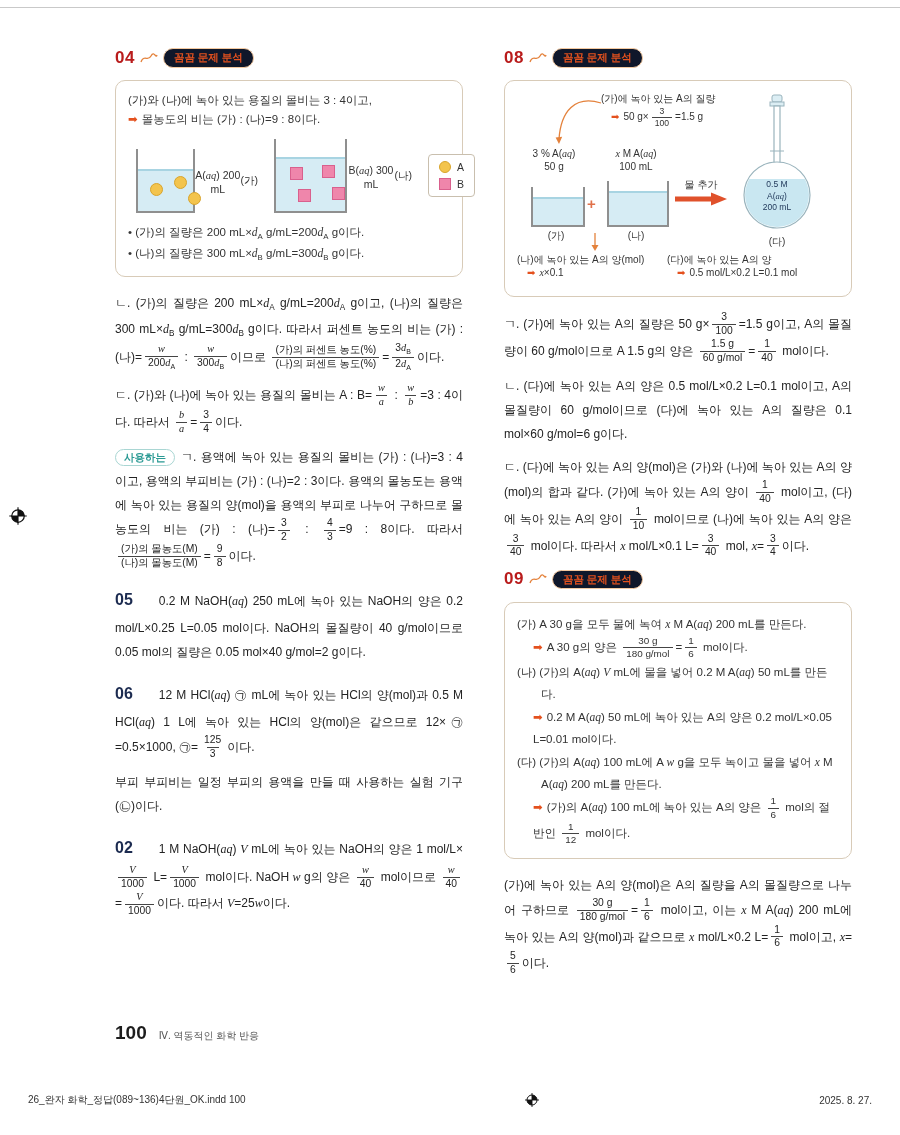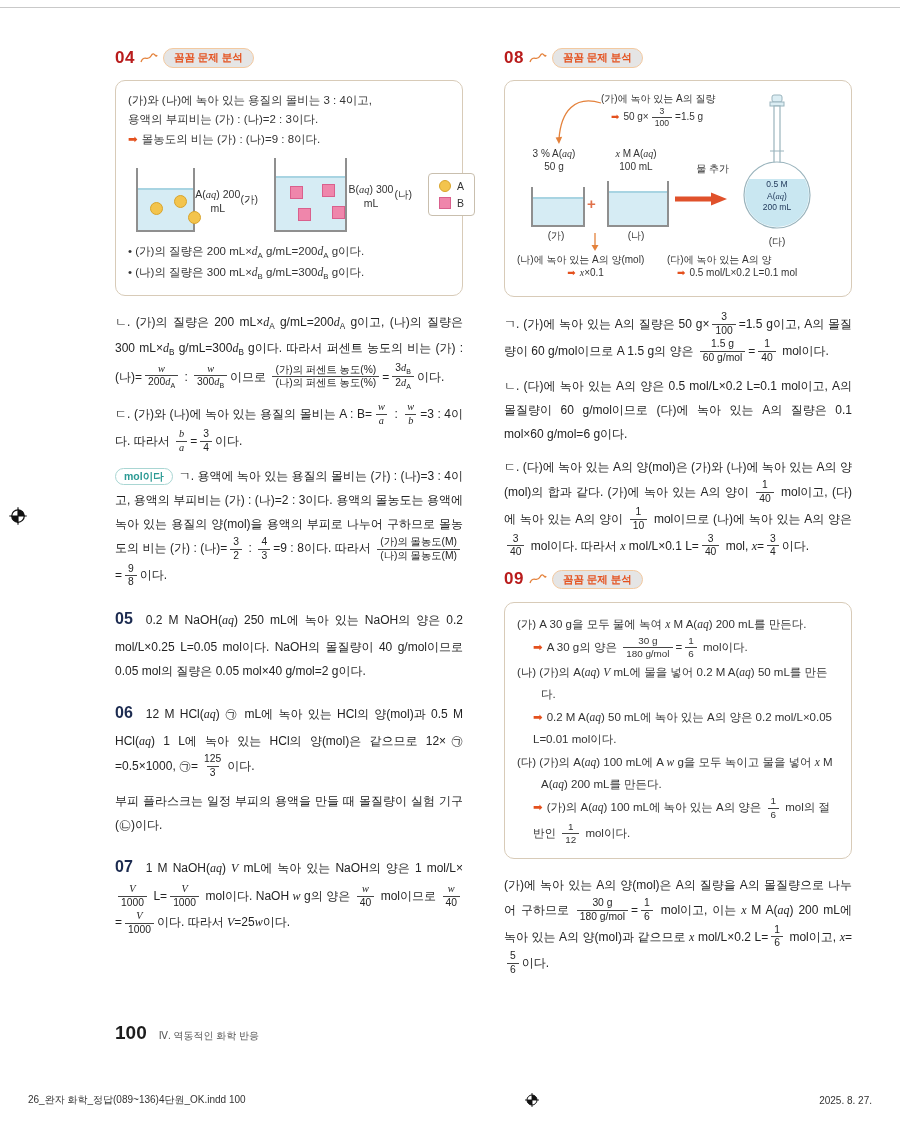--- a/index.html
+++ b/index.html
@@ -8,31 +8,31 @@
   i { font-family:"Liberation Serif","DejaVu Serif",serif; }
   sub { font-size:0.68em; }
   .page { position:relative; width:900px; height:1135px; overflow:hidden; background:#fff; }
   .top-rule { position:absolute; top:7px; left:0; width:900px; height:1px; background:#c9c9c9; }
   .reg { display:block; }
   .reg-left { position:absolute; left:8px; top:506px; }
   .cols { position:absolute; left:115px; top:44px; width:737px; display:flex; gap:41px; }
   .col { width:348px; font-size:12px; line-height:2.0; text-align:justify; }
   .prob-head { display:flex; align-items:center; gap:5px; margin:4px 0 8px; line-height:1.2; }
   .prob-num { font-size:17px; font-weight:700; color:#b91c1c; letter-spacing:0.5px; }
-  .badge-analysis { border:1.2px solid #f3c9a0; color:#e4511e; font-size:10.5px; font-weight:700; padding:2px 10px 3px; border-radius:11px; white-space:nowrap; background:#e5e5e5; }
+  .badge-analysis { border:1.2px solid #f3c9a0; color:#e4511e; font-size:10.5px; font-weight:700; padding:2px 10px 3px; border-radius:11px; white-space:nowrap; background:#0f172a; }
   .badge-baro { border:1.2px solid #a9d6d3; color:#2b9a94; font-size:10.5px; font-weight:700; padding:1px 8px 2px; border-radius:10px; margin-right:6px; white-space:nowrap; }
   .abox { border:1.4px solid #d8cbb8; border-radius:10px; padding:10px 12px 11px; margin-bottom:14px; font-size:11.5px; line-height:1.66; color:#333; text-align:left;margin-top:12px; }
   .box-line { margin:0; }
   .box09 .box-line { line-height:1.95; }
   .hang { padding-left:24px; text-indent:-24px; }
   .subline { padding-left:16px; }
   .oarrow { color:#e4511e; font-style:normal; margin-right:4px; }
   .para { margin:0 0 9px; }
   .prob { margin-top:14px; }
-  .pnum { font-size:16px; font-weight:700; color:#1c2b50; margin-right:13px; }
+  .pnum { font-size:16px; font-weight:700; color:#1c2b50; margin-right:26px; }
   .frac { display:inline-flex; flex-direction:column; align-items:center; vertical-align:middle; margin:0 3px; line-height:1.25; font-size:0.86em; }
   .frac .fden { border-top:1px solid #444; padding:0 3px; }
   .frac .fnum { padding:0 3px; }
   
   .diagram04 { display:flex; align-items:flex-end; gap:16px; margin:9px 0 10px 8px; }
   .bk-group { display:flex; flex-direction:row; align-items:center; }
   .beaker { position:relative; border:2px solid #8f8f8f; border-top:none; background:#fff; }
   .liquid { position:absolute; left:0; right:0; bottom:0; background:#d6ecf4; border-top:2px solid #a8d4e2; }
   .bk1 { width:76px; height:62px; }
   .bk1 .liquid { height:40px; }
@@ -57,29 +57,29 @@
   .d8-b1lab { position:absolute; left:0; top:56px; width:74px; text-align:center; }
   .d8-bk1 { position:absolute; left:14px; top:96px; width:50px; height:38px; }
   .d8-l1 { height:26px; }
   .d8-n1 { position:absolute; left:14px; top:138px; width:50px; }
   .d8-plus { position:absolute; left:70px; top:103px; color:#e0714a; font-size:15px; font-weight:700; }
   .d8-b2lab { position:absolute; left:82px; top:56px; width:74px; text-align:center; }
   .d8-bk2 { position:absolute; left:90px; top:90px; width:58px; height:44px; }
   .d8-l2 { height:32px; }
   .d8-n2 { position:absolute; left:90px; top:138px; width:58px; }
   .d8-name { text-align:center; font-size:10px; }
-  .d8-water { position:absolute; left:156px; top:71px; width:56px; text-align:right; }
+  .d8-water { position:absolute; left:156px; top:87px; width:56px; text-align:center; }
   .d8-warrow { position:absolute; left:156px; top:101px; }
   .d8-flask { position:absolute; left:222px; top:2px; }
   .d8-flasktext { position:absolute; left:226px; top:88px; width:68px; text-align:center; font-size:8.5px; color:#1d3557; line-height:1.35; }
   .d8-n3 { position:absolute; left:222px; top:144px; width:76px; }
   .d8-ann { position:absolute; }
   .d8-a1 { left:0; top:162px; }
   .d8-a2 { left:150px; top:162px; }
-  .d8-annval { padding-left:10px;text-align:center; }
+  .d8-annval { padding-left:10px; }
   
   .page-footer { position:absolute; left:115px; top:1022px; display:flex; align-items:baseline; gap:12px; }
   .pageno { font-size:19px; font-weight:700; color:#1d1d1d; }
   .chap { font-size:10px; color:#555; }
   .print-footer { position:absolute; left:0; top:1092px; width:900px; box-sizing:border-box; padding:0 28px; display:flex; justify-content:space-between; align-items:center; font-size:10px; color:#333; }
 </style>
 </head>
 <body>
 
 <div class="page">
@@ -99,21 +99,20 @@
       <div class="prob-head">
         <span class="prob-num">04</span>
         <svg width="18" height="12" viewBox="0 0 18 12">
             <path d="M1 10 C4 2 8 10 11 4 S16 7 17 3" fill="none" stroke="#e4823c" stroke-width="1.3"></path>
           </svg>
         <span class="badge-analysis">꼼꼼 문제 분석</span>
       </div>
 
       <div class="abox">
         <p class="box-line">(가)와 (나)에 녹아 있는 용질의 몰비는 3 : 4이고,</p>
-        <p class="box-line">용액의 부피비는 (가) : (나)=2 : 3이다.</p>
         <p class="box-line"><span class="oarrow">➡</span><span>몰농도의 비는 (가) : (나)=9 : 8이다.</span></p>
 
         <div class="diagram04">
           <div class="bk-group">
             <div class="beaker bk1">
               <div class="liquid">
                 <span class="sol sol-circ" style="left:12px;top:12px;"></span>
                 <span class="sol sol-circ" style="left:36px;top:5px;"></span>
                 <span class="sol sol-circ" style="left:50px;top:21px;"></span>
               </div>
@@ -168,43 +167,43 @@
           </span> : <span class="frac">
             <span class="fnum"><i>w</i></span>
             <span class="fden"><i>b</i></span>
           </span>=3 : 4이다. 따라서 <span class="frac">
             <span class="fnum"><i>b</i></span>
             <span class="fden"><i>a</i></span>
           </span>=<span class="frac">
             <span class="fnum">3</span>
             <span class="fden">4</span>
           </span>이다.</p>
-      <p class="para"><span class="badge-baro">mol이다</span><span>ㄱ. 용액에 녹아 있는 용질의 몰비는 (가) : (나)=3 : 4이고, 용액의 부피비는 (가) : (나)=2 : 3이다. 용액의 몰농도는 용액에 녹아 있는 용질의 양(mol)을 용액의 부피로 나누어 구하므로 몰농도의 비는 (가) : (나)=<span class="frac">
+      <p class="para"><span class="badge-baro">사용하는</span><span>ㄱ. 용액에 녹아 있는 용질의 몰비는 (가) : (나)=3 : 4이고, 용액의 부피비는 (가) : (나)=2 : 3이다. 용액의 몰농도는 용액에 녹아 있는 용질의 양(mol)을 용액의 부피로 나누어 구하므로 몰농도의 비는 (가) : (나)=<span class="frac">
               <span class="fnum">3</span>
               <span class="fden">2</span>
             </span> : <span class="frac">
               <span class="fnum">4</span>
               <span class="fden">3</span>
             </span>=9 : 8이다. 따라서 <span class="frac">
               <span class="fnum">(가)의 몰농도(M)</span>
               <span class="fden">(나)의 몰농도(M)</span>
             </span>=<span class="frac">
               <span class="fnum">9</span>
               <span class="fden">8</span>
             </span>이다.</span></p>
 
       <p class="para prob"><span class="pnum">05</span><span>0.2 M NaOH(<i>aq</i>) 250 mL에 녹아 있는 NaOH의 양은 0.2 mol/L×0.25 L=0.05 mol이다. NaOH의 몰질량이 40 g/mol이므로 0.05 mol의 질량은 0.05 mol×40 g/mol=2 g이다.</span></p>
 
       <p class="para prob"><span class="pnum">06</span><span>12 M HCl(<i>aq</i>) ㉠ mL에 녹아 있는 HCl의 양(mol)과 0.5 M HCl(<i>aq</i>) 1 L에 녹아 있는 HCl의 양(mol)은 같으므로 12×㉠=0.5×1000, ㉠=<span class="frac">
               <span class="fnum">125</span>
               <span class="fden">3</span>
             </span>이다.</span></p>
-      <p class="para">부피 플라스크는 일정 부피의 용액을 만들 때 몰질량이 실험 기구(㉡)이다.</p>
-
-      <p class="para prob"><span class="pnum">07</span><span>1 M NaOH(<i>aq</i>) <i>V</i> mL에 녹아 있는 NaOH의 양은 1 mol/L×<span class="frac">
+      <p class="para">부피 부피비는 일정 부피의 용액을 만들 때 사용하는 실험 기구(㉡)이다.</p>
+
+      <p class="para prob"><span class="pnum">02</span><span>1 M NaOH(<i>aq</i>) <i>V</i> mL에 녹아 있는 NaOH의 양은 1 mol/L×<span class="frac">
               <span class="fnum"><i>V</i></span>
               <span class="fden">1000</span>
             </span> L=<span class="frac">
               <span class="fnum"><i>V</i></span>
               <span class="fden">1000</span>
             </span> mol이다. NaOH <i>w</i> g의 양은 <span class="frac">
               <span class="fnum"><i>w</i></span>
               <span class="fden">40</span>
             </span> mol이므로 <span class="frac">
               <span class="fnum"><i>w</i></span>

